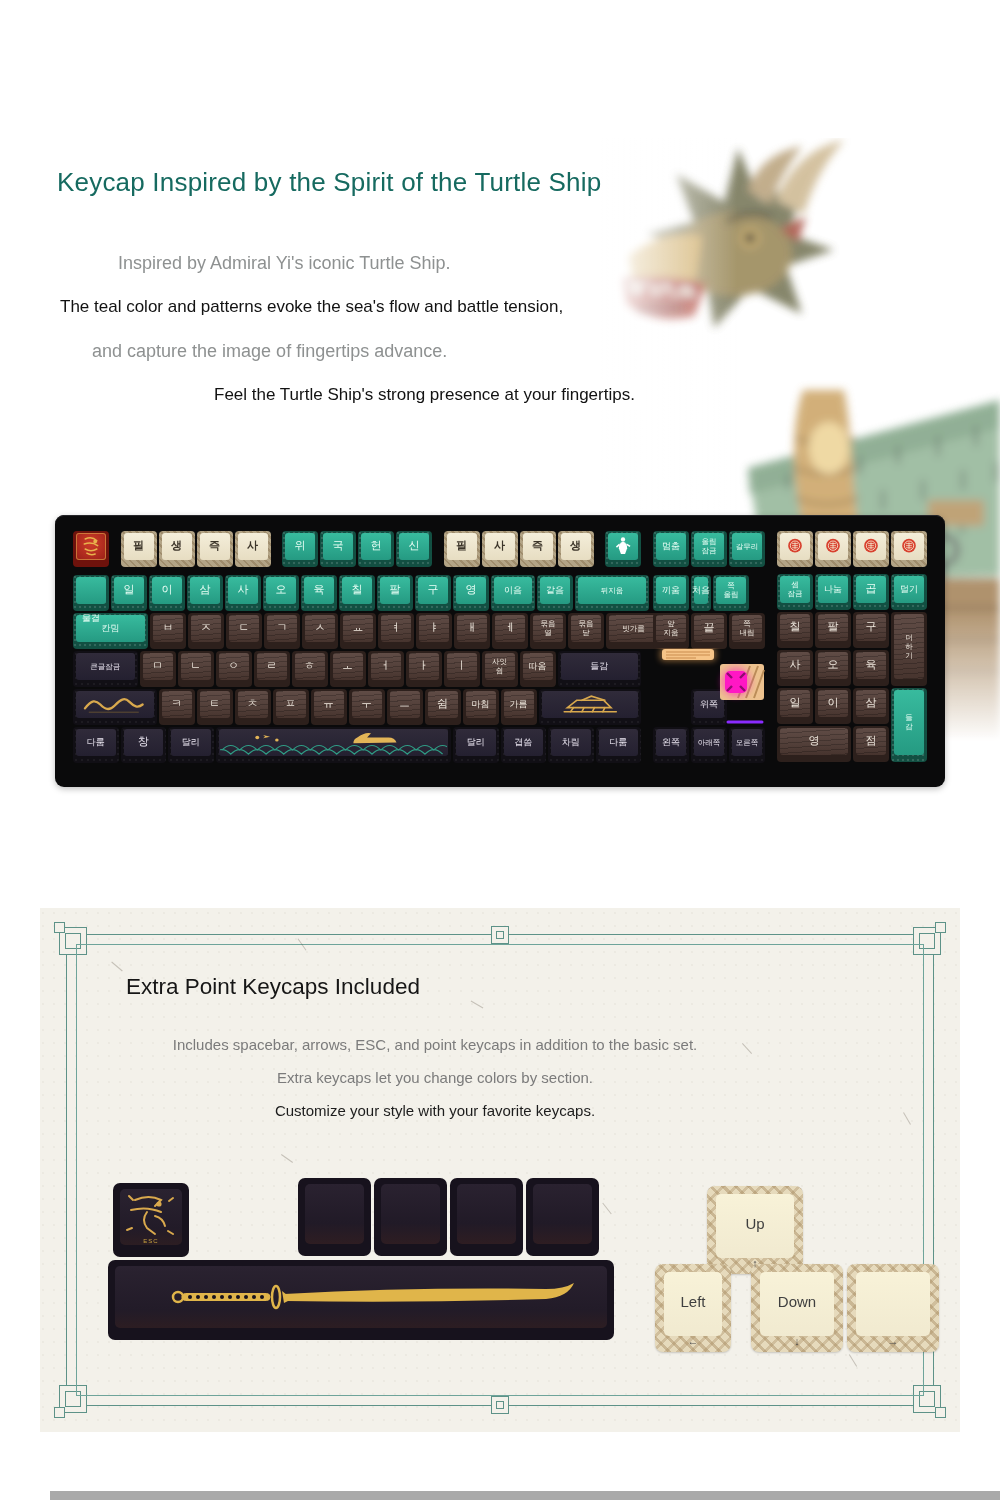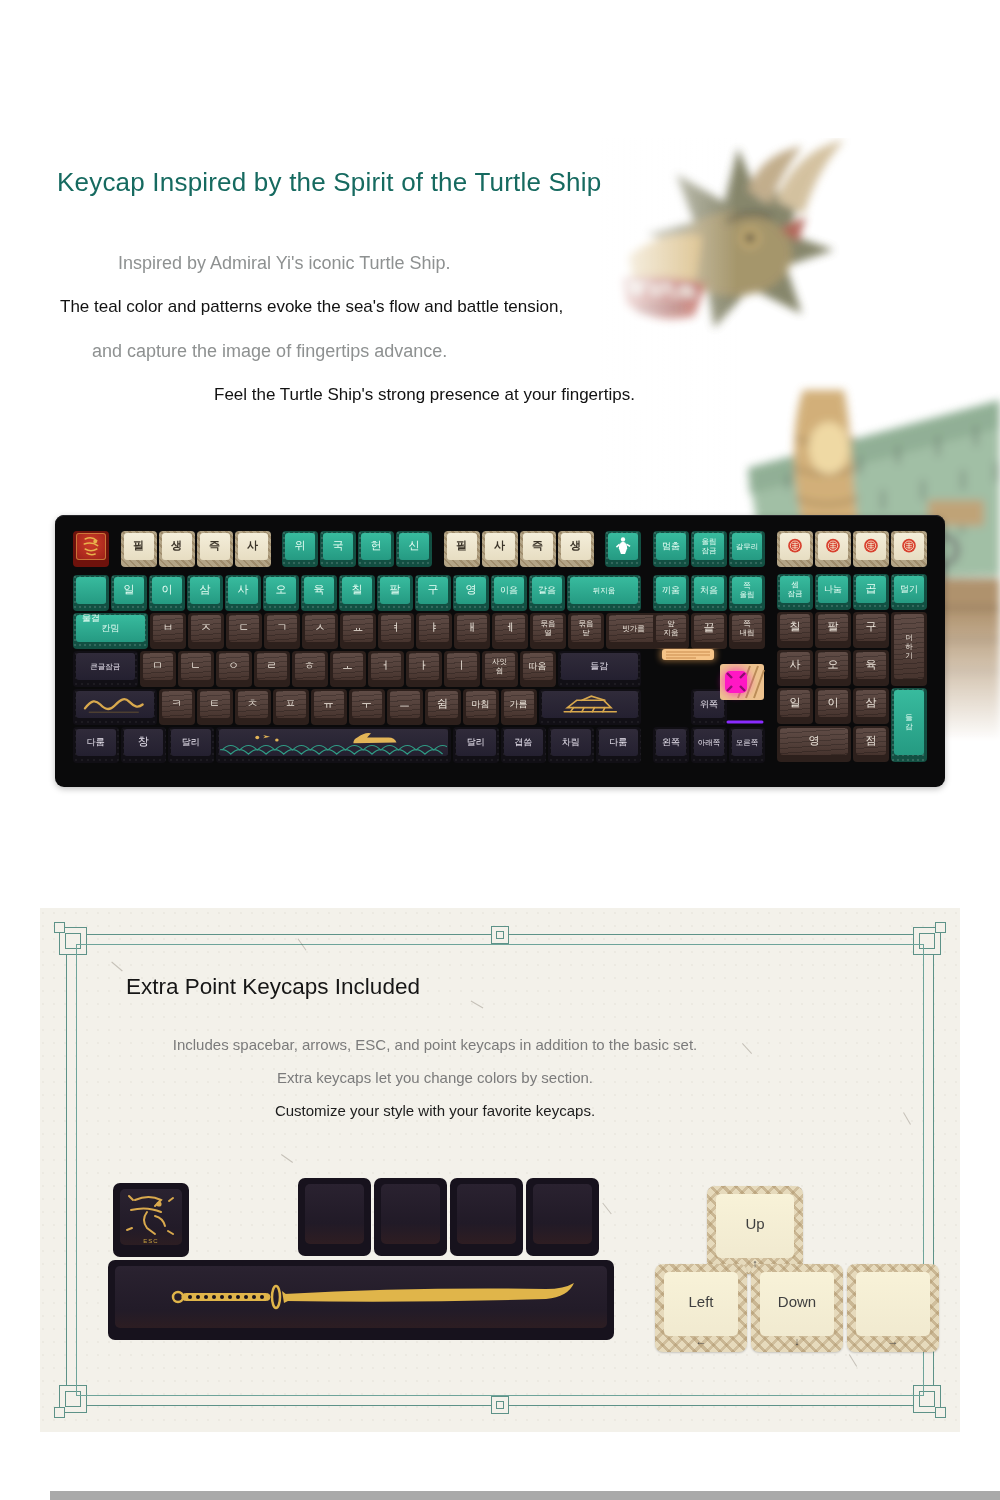--- a/index.html
+++ b/index.html
@@ -307,21 +307,21 @@
             </div>
             <div class="key c-teal" style="width: 36px;">
               <span class="klabel" style="font-size: 11px;">팔</span>
             </div>
             <div class="key c-teal" style="width: 36px;">
               <span class="klabel" style="font-size: 11px;">구</span>
             </div>
             <div class="key c-teal" style="width: 36px;">
               <span class="klabel" style="font-size: 11px;">영</span>
             </div>
-            <div class="key c-teal" style="width: 36px;">
+            <div class="key c-teal" style="width: 44px;">
               <span class="klabel" style="font-size: 9px;">이음</span>
             </div>
             <div class="key c-teal" style="width: 36px;">
               <span class="klabel" style="font-size: 9px;">같음</span>
             </div>
             <div class="key c-teal" style="width: 74px;">
               <span class="klabel" style="font-size: 7.5px;">뒤지움</span>
             </div>
           </div>
           <div class="krow">
@@ -510,21 +510,21 @@
           </div>
           <div class="key c-teal" style="width: 36px;">
             <span class="klabel" style="font-size: 7.5px;">갈무리</span>
           </div>
         </div>
       <div id="nav-rows">
           <div class="krow">
             <div class="key c-teal" style="width: 36px;">
               <span class="klabel" style="font-size: 9px;">끼움</span>
             </div>
-            <div class="key c-teal" style="width: 36px;">
+            <div class="key c-teal" style="width: 20px;">
               <span class="klabel" style="font-size: 9px;">처음</span>
             </div>
             <div class="key c-teal" style="width: 36px;">
               <span class="klabel" style="font-size: 7.5px;">쪽
 올림</span>
             </div>
           </div>
           <div class="krow">
             <div class="key c-wood" style="width: 36px;">
               <span class="klabel" style="font-size: 7.5px;">앞
@@ -760,21 +760,21 @@
           <path d="M166 24 l10 8 -8 4 z" stroke="none"></path>
           <path d="M168 27 Q300 20 430 22 Q448 22 458 16 Q452 30 430 32 Q300 36 170 34 Z" stroke="none"></path>
         </g>
       </svg>
     </div>
 
     <div class="akey" style="left:667px;top:278px;width:96px;height:88px;">
       <div class="alabel">Up</div>
       <div class="aglyph">↑</div>
     </div>
-    <div class="akey" style="left:615px;top:356px;width:92px;height:88px;">
+    <div class="akey" style="left:615px;top:356px;width:76px;height:88px;">
       <div class="alabel">Left</div>
       <div class="aglyph">←</div>
     </div>
     <div class="akey" style="left:711px;top:356px;width:92px;height:88px;">
       <div class="alabel">Down</div>
       <div class="aglyph">↓</div>
     </div>
     <div class="akey" style="left:807px;top:356px;width:92px;height:88px;">
       <div class="aglyph">→</div>
     </div>

